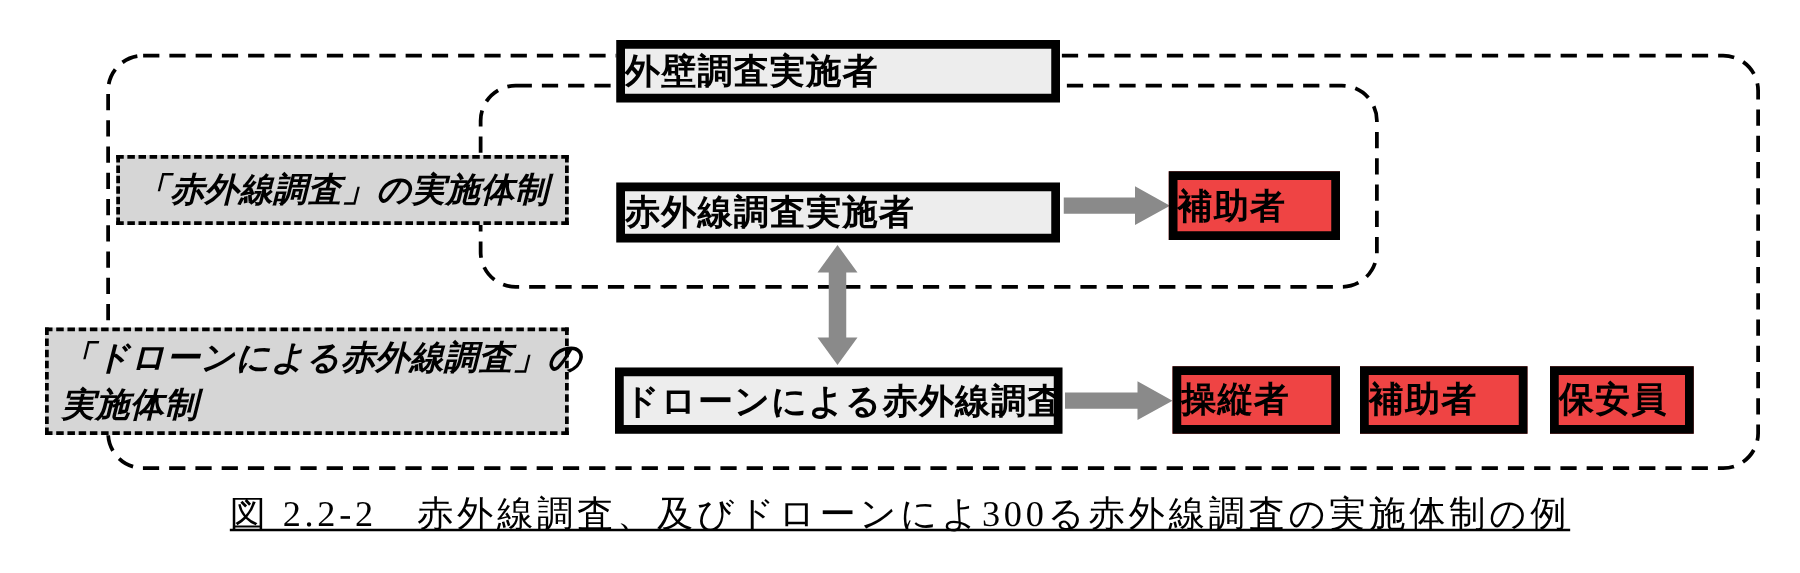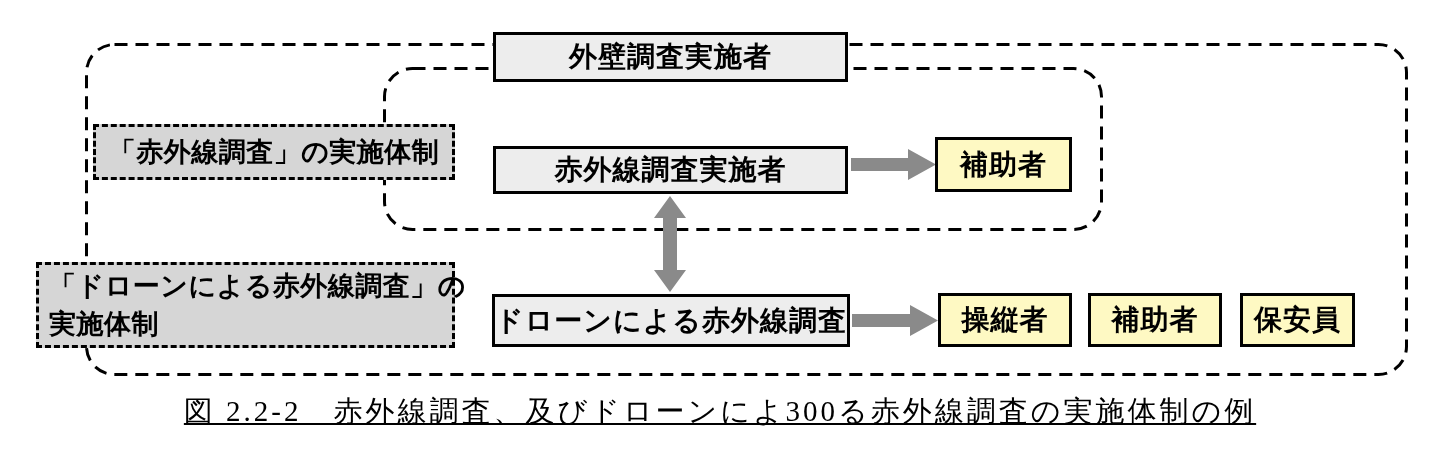--- a/index.html
+++ b/index.html
@@ -17,46 +17,47 @@
     overflow: hidden;
   }
   .layer {
     position: absolute;
     left: 0;
     top: 0;
   }
   .box {
     position: absolute;
     box-sizing: border-box;
-    border: 3px solid #000000;
+    border: 7px solid #000000;
     display: flex;
     align-items: center;
-    justify-content: center;
+    justify-content: flex-start;
     font-size: 28px;
     font-weight: 600;
     color: #000000;
     letter-spacing: 1px;
     white-space: nowrap;
   }
   .box.gray  { background: #ededed; }
-  .box.white { background: #fef9c3; }
+  .box.white { background: #ef4444; }
   .label-box {
     position: absolute;
     box-sizing: border-box;
     border: 3px dashed #000000;
     background: #d6d6d6;
     color: #000000;
     font-size: 27px;
     font-weight: 600;
     letter-spacing: 0.5px;
     display: flex;
     flex-direction: column;
     justify-content: center;
     padding: 16px 10px;
     white-space: nowrap;
+    font-style: italic;
   }
   .label-box.centered { align-items: center; }
   .label-box .line { line-height: 38px; }
   .caption {
     position: absolute;
     left: 0;
     top: 392px;
     width: 1440px;
     text-align: center;
     font-family: "Liberation Serif", serif;

